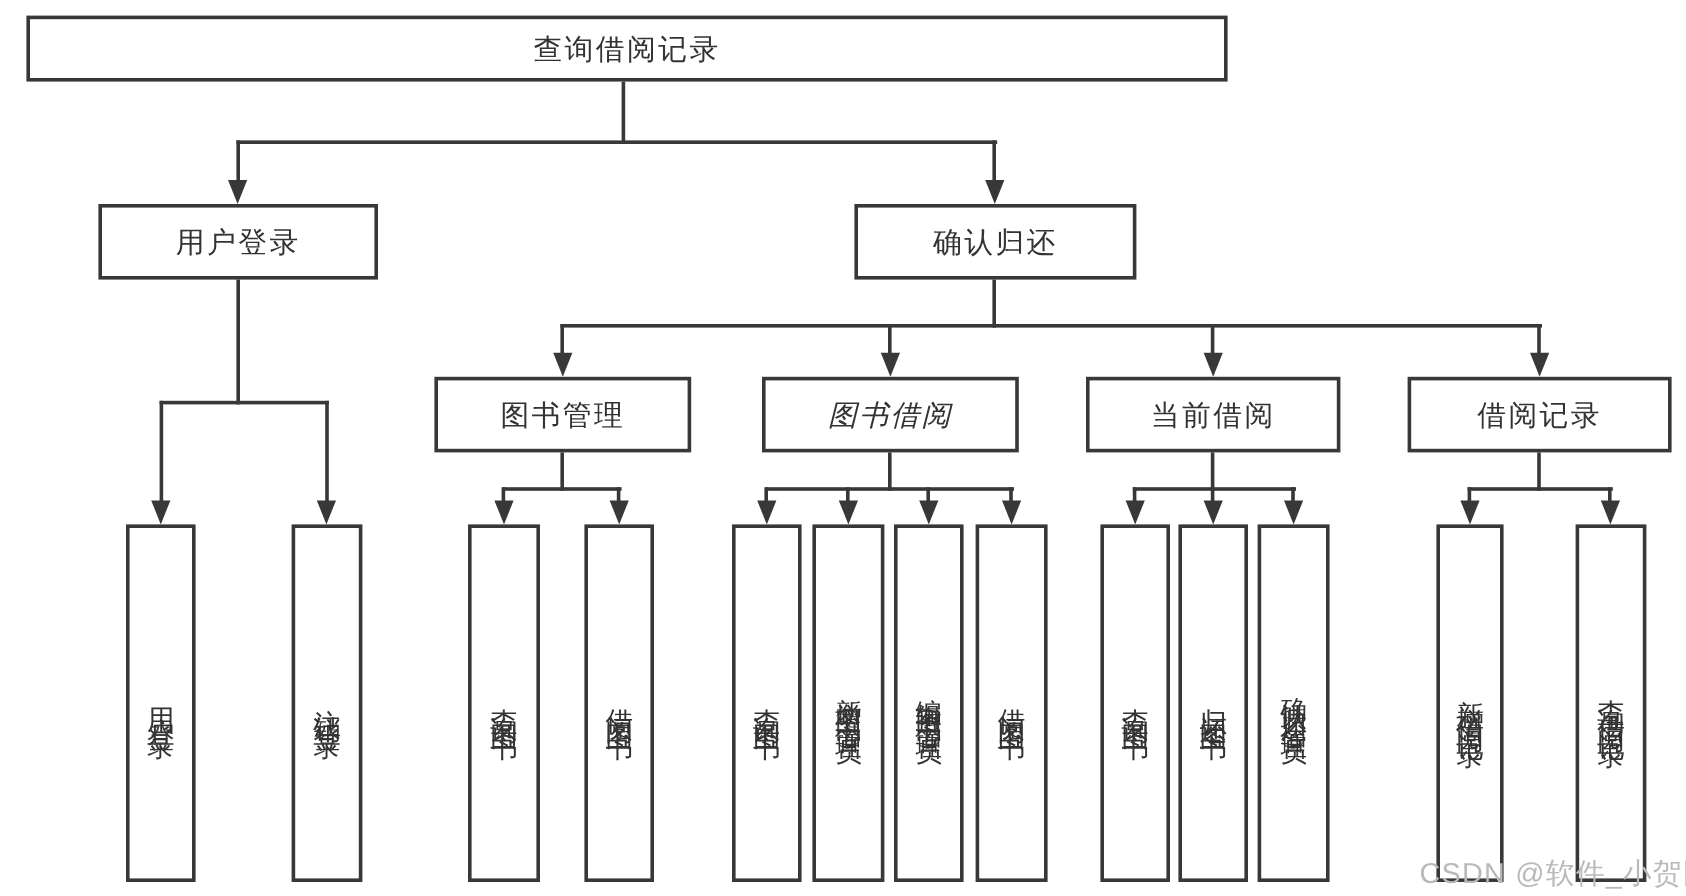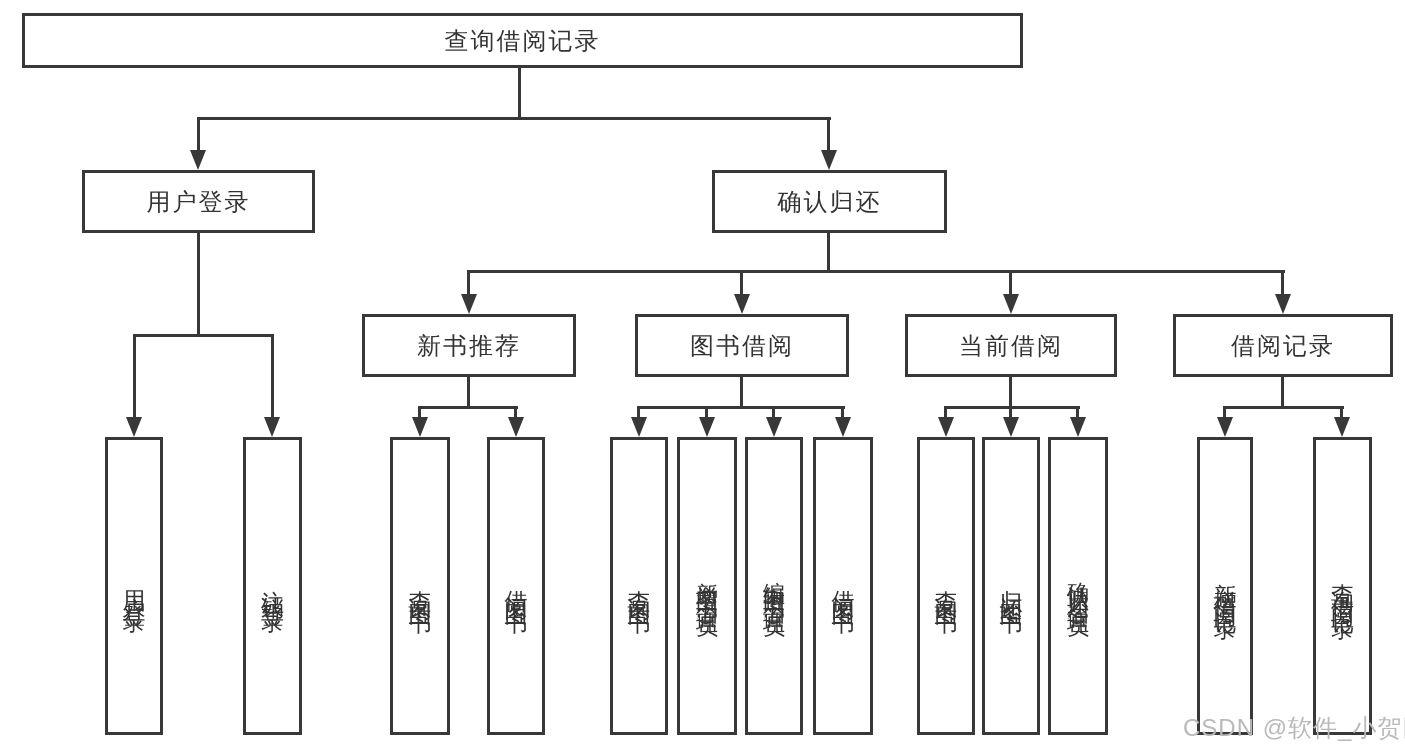--- a/index.html
+++ b/index.html
@@ -87,23 +87,23 @@
   <div class="vline" style="left:467px; top:270px; height:26px;"></div>
   <div class="arrow" style="left:461px; top:294px;"></div>
   <div class="vline" style="left:740px; top:270px; height:26px;"></div>
   <div class="arrow" style="left:734px; top:294px;"></div>
   <div class="vline" style="left:1009px; top:270px; height:26px;"></div>
   <div class="arrow" style="left:1003px; top:294px;"></div>
   <div class="vline" style="left:1281px; top:270px; height:26px;"></div>
   <div class="arrow" style="left:1275px; top:294px;"></div>
 
   <div class="box" style="left:362px; top:314px; width:214px; height:63px;">
-    <span>新书推荐</span>
+    <span>图书管理</span>
   </div>
-  <div class="box" style="left:635px; top:314px; width:214px; height:63px;">
+  <div class="box" style="left:635px; top:314px; width:214px; height:63px;font-style:italic;">
     <span>图书借阅</span>
   </div>
   <div class="box" style="left:905px; top:314px; width:212px; height:63px;">
     <span>当前借阅</span>
   </div>
   <div class="box" style="left:1173px; top:314px; width:220px; height:63px;">
     <span>借阅记录</span>
   </div>
 
   <div class="vline" style="left:467px; top:377px; height:32px;"></div>

